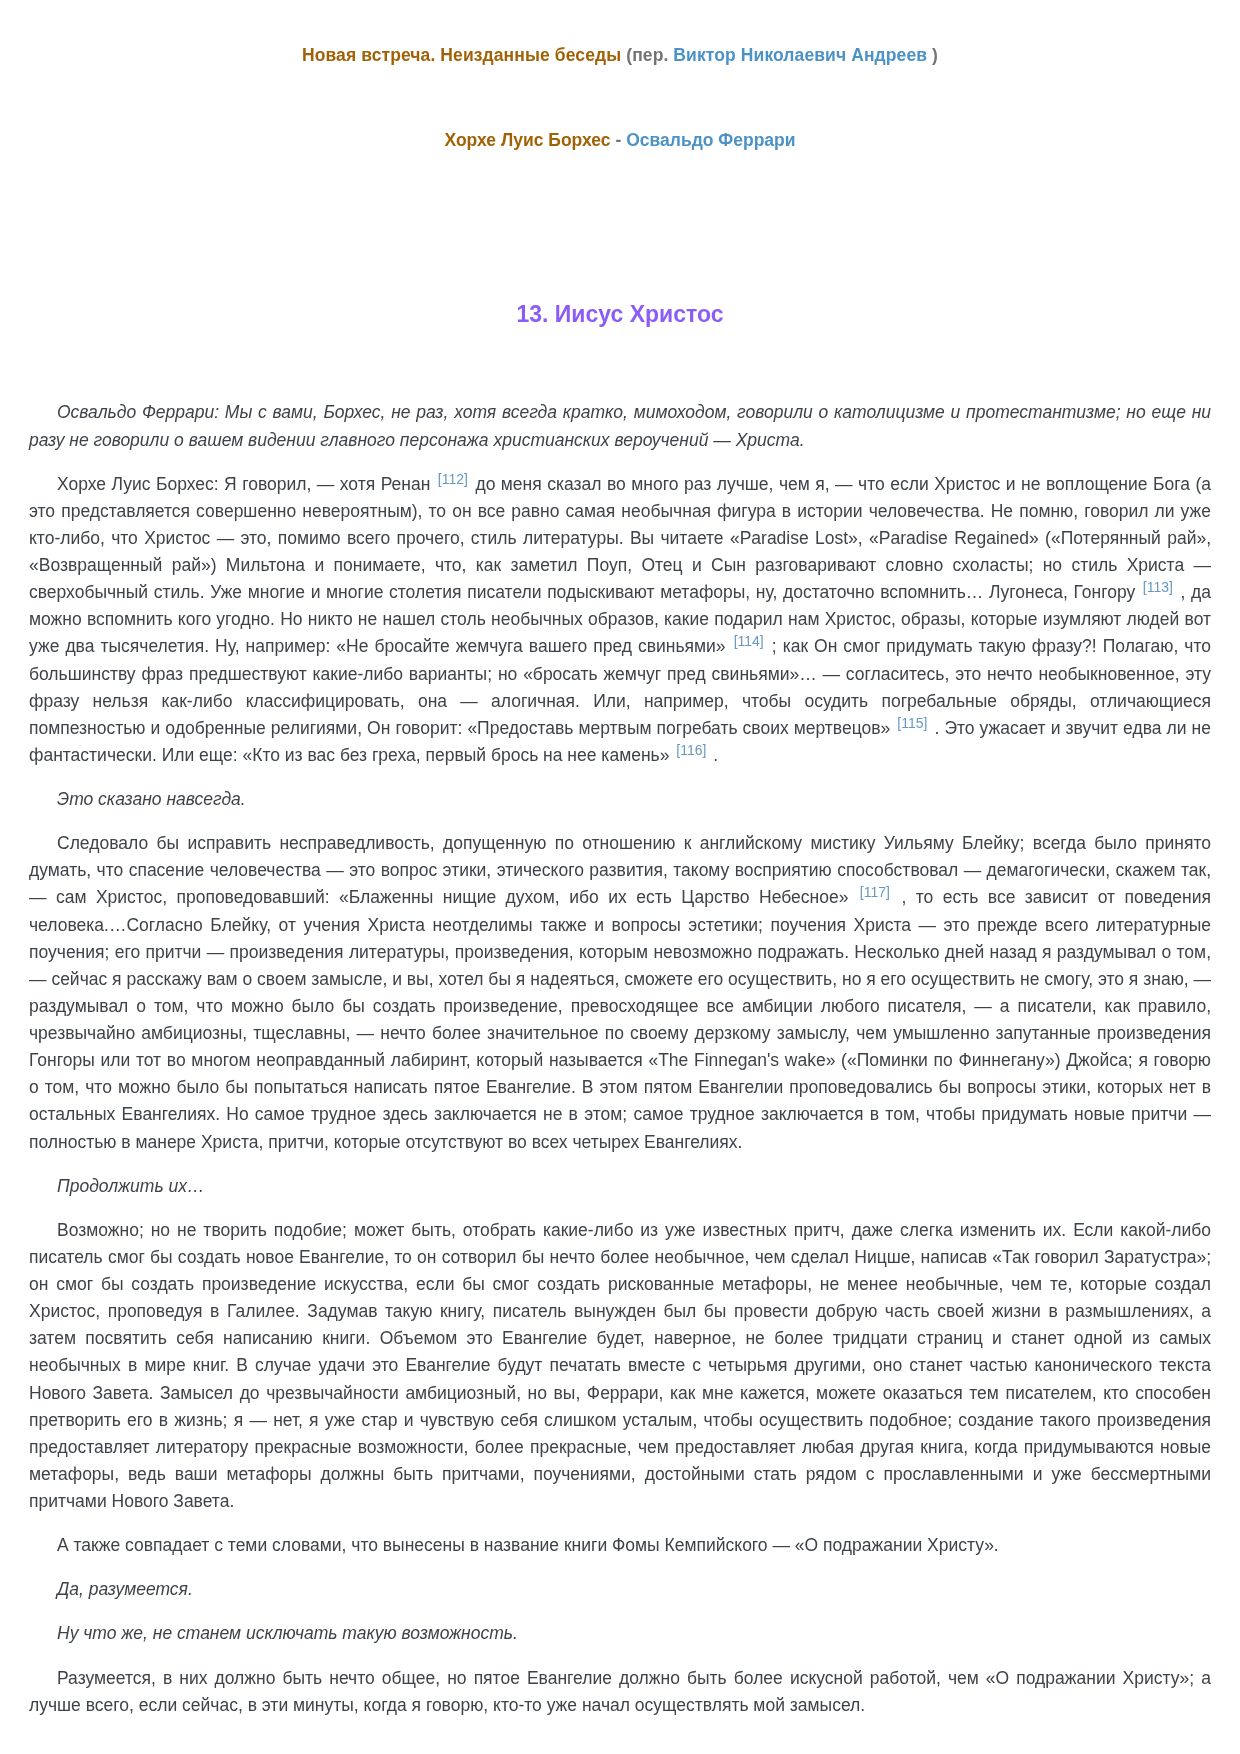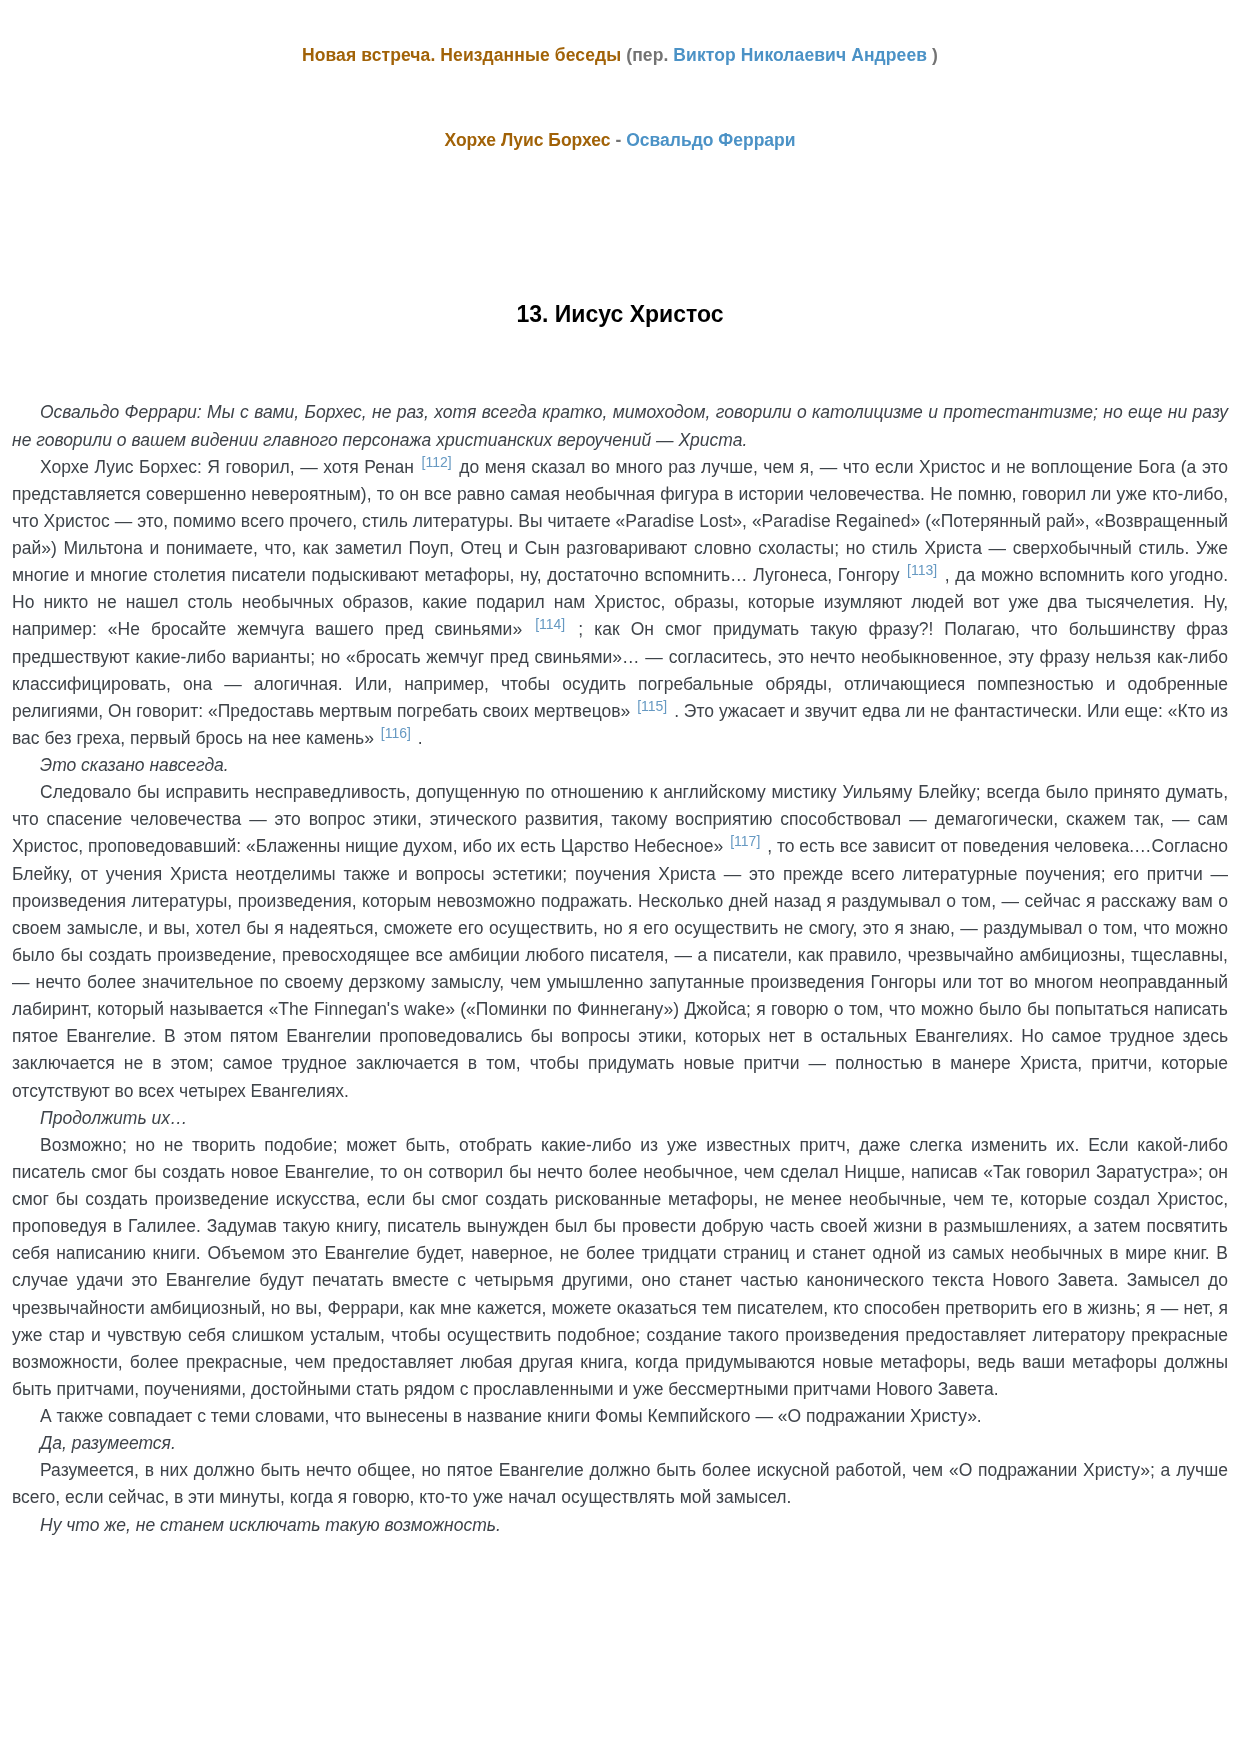--- a/index.html
+++ b/index.html
@@ -37,32 +37,32 @@
     text-align: center;
     font-size: 17.5px;
     font-weight: bold;
     margin-top: 62px;
     line-height: 1.3;
   }
   .chapter-title {
     text-align: center;
     font-size: 23px;
     font-weight: bold;
-    color: #000000;
+    color: #8b5cf6;
     margin-top: 148px;
     line-height: 1.3;
   }
   .chapter-body {
     margin-top: 70px;
     font-size: 17.5px;
     line-height: 1.55;
     text-align: justify;
   }
   .chapter-body p.para {
-    margin: 0;
+    margin: 17px;
     text-indent: 28px;
   }
   .chapter-body p.italic {
     font-style: italic;
   }
   sup.fnref {
     color: #6699c2;
     font-size: 14px;
     line-height: 1;
     vertical-align: 6px;
@@ -94,17 +94,17 @@
 
   <div class="chapter-body">
       <p class="para italic">Освальдо Феррари: Мы с вами, Борхес, не раз, хотя всегда кратко, мимоходом, говорили о католицизме и протестантизме; но еще ни разу не говорили о вашем видении главного персонажа христианских вероучений — Христа.</p>
       <p class="para">Хорхе Луис Борхес: Я говорил, — хотя Ренан <sup class="fnref">[112]</sup> до меня сказал во много раз лучше, чем я, — что если Христос и не воплощение Бога (а это представляется совершенно невероятным), то он все равно самая необычная фигура в истории человечества. Не помню, говорил ли уже кто-либо, что Христос — это, помимо всего прочего, стиль литературы. Вы читаете «Paradise Lost», «Paradise Regained» («Потерянный рай», «Возвращенный рай») Мильтона и понимаете, что, как заметил Поуп, Отец и Сын разговаривают словно схоласты; но стиль Христа — сверхобычный стиль. Уже многие и многие столетия писатели подыскивают метафоры, ну, достаточно вспомнить… Лугонеса, Гонгору <sup class="fnref">[113]</sup> , да можно вспомнить кого угодно. Но никто не нашел столь необычных образов, какие подарил нам Христос, образы, которые изумляют людей вот уже два тысячелетия. Ну, например: «Не бросайте жемчуга вашего пред свиньями» <sup class="fnref">[114]</sup> ; как Он смог придумать такую фразу?! Полагаю, что большинству фраз предшествуют какие-либо варианты; но «бросать жемчуг пред свиньями»… — согласитесь, это нечто необыкновенное, эту фразу нельзя как-либо классифицировать, она — алогичная. Или, например, чтобы осудить погребальные обряды, отличающиеся помпезностью и одобренные религиями, Он говорит: «Предоставь мертвым погребать своих мертвецов» <sup class="fnref">[115]</sup> . Это ужасает и звучит едва ли не фантастически. Или еще: «Кто из вас без греха, первый брось на нее камень» <sup class="fnref">[116]</sup> .</p>
       <p class="para italic">Это сказано навсегда.</p>
       <p class="para">Следовало бы исправить несправедливость, допущенную по отношению к английскому мистику Уильяму Блейку; всегда было принято думать, что спасение человечества — это вопрос этики, этического развития, такому восприятию способствовал — демагогически, скажем так, — сам Христос, проповедовавший: «Блаженны нищие духом, ибо их есть Царство Небесное» <sup class="fnref">[117]</sup> , то есть все зависит от поведения человека.…Согласно Блейку, от учения Христа неотделимы также и вопросы эстетики; поучения Христа — это прежде всего литературные поучения; его притчи — произведения литературы, произведения, которым невозможно подражать. Несколько дней назад я раздумывал о том, — сейчас я расскажу вам о своем замысле, и вы, хотел бы я надеяться, сможете его осуществить, но я его осуществить не смогу, это я знаю, — раздумывал о том, что можно было бы создать произведение, превосходящее все амбиции любого писателя, — а писатели, как правило, чрезвычайно амбициозны, тщеславны, — нечто более значительное по своему дерзкому замыслу, чем умышленно запутанные произведения Гонгоры или тот во многом неоправданный лабиринт, который называется «The Finnegan's wake» («Поминки по Финнегану») Джойса; я говорю о том, что можно было бы попытаться написать пятое Евангелие. В этом пятом Евангелии проповедовались бы вопросы этики, которых нет в остальных Евангелиях. Но самое трудное здесь заключается не в этом; самое трудное заключается в том, чтобы придумать новые притчи — полностью в манере Христа, притчи, которые отсутствуют во всех четырех Евангелиях.</p>
       <p class="para italic">Продолжить их…</p>
       <p class="para">Возможно; но не творить подобие; может быть, отобрать какие-либо из уже известных притч, даже слегка изменить их. Если какой-либо писатель смог бы создать новое Евангелие, то он сотворил бы нечто более необычное, чем сделал Ницше, написав «Так говорил Заратустра»; он смог бы создать произведение искусства, если бы смог создать рискованные метафоры, не менее необычные, чем те, которые создал Христос, проповедуя в Галилее. Задумав такую книгу, писатель вынужден был бы провести добрую часть своей жизни в размышлениях, а затем посвятить себя написанию книги. Объемом это Евангелие будет, наверное, не более тридцати страниц и станет одной из самых необычных в мире книг. В случае удачи это Евангелие будут печатать вместе с четырьмя другими, оно станет частью канонического текста Нового Завета. Замысел до чрезвычайности амбициозный, но вы, Феррари, как мне кажется, можете оказаться тем писателем, кто способен претворить его в жизнь; я — нет, я уже стар и чувствую себя слишком усталым, чтобы осуществить подобное; создание такого произведения предоставляет литератору прекрасные возможности, более прекрасные, чем предоставляет любая другая книга, когда придумываются новые метафоры, ведь ваши метафоры должны быть притчами, поучениями, достойными стать рядом с прославленными и уже бессмертными притчами Нового Завета.</p>
       <p class="para">А также совпадает с теми словами, что вынесены в название книги Фомы Кемпийского — «О подражании Христу».</p>
       <p class="para italic">Да, разумеется.</p>
+      <p class="para italic">Ну что же, не станем исключать такую возможность.</p>
       <p class="para">Разумеется, в них должно быть нечто общее, но пятое Евангелие должно быть более искусной работой, чем «О подражании Христу»; а лучше всего, если сейчас, в эти минуты, когда я говорю, кто-то уже начал осуществлять мой замысел.</p>
-      <p class="para italic">Ну что же, не станем исключать такую возможность.</p>
     </div>
 
 </div>
 
 </body></html>

